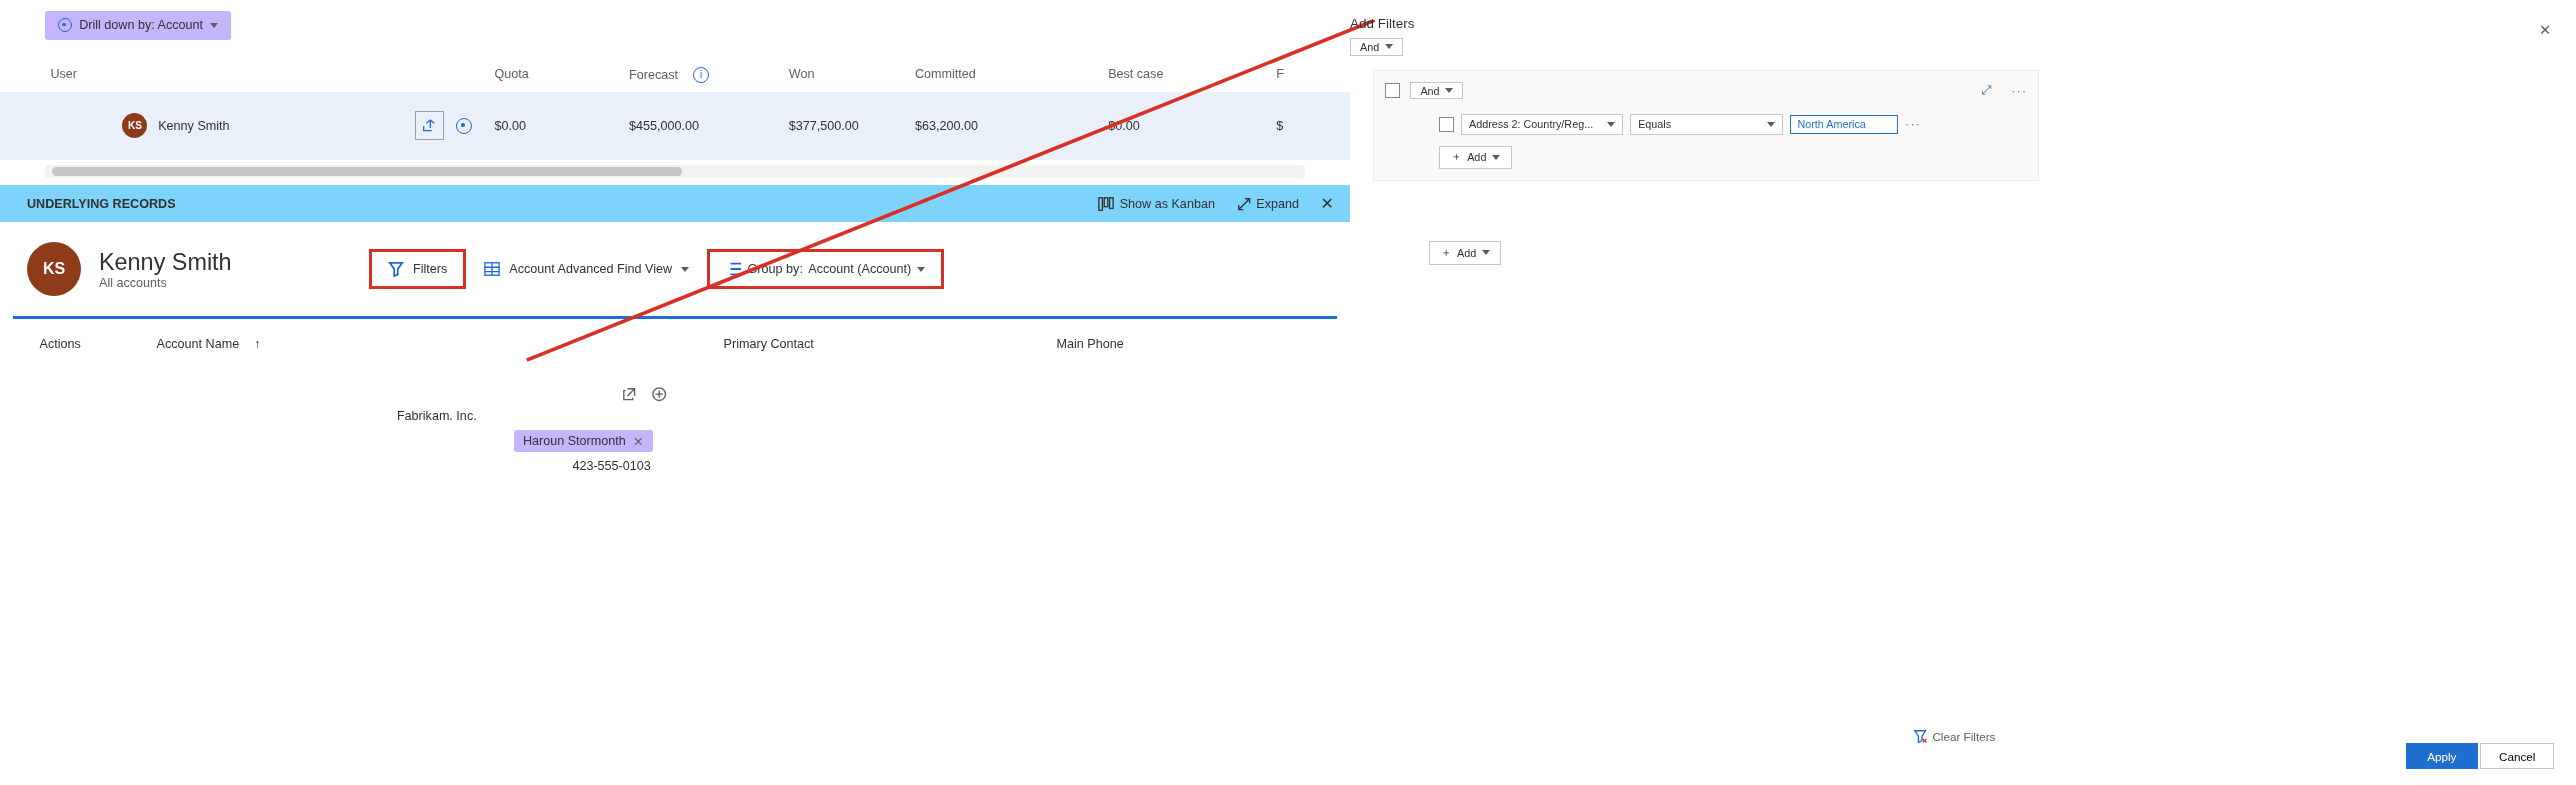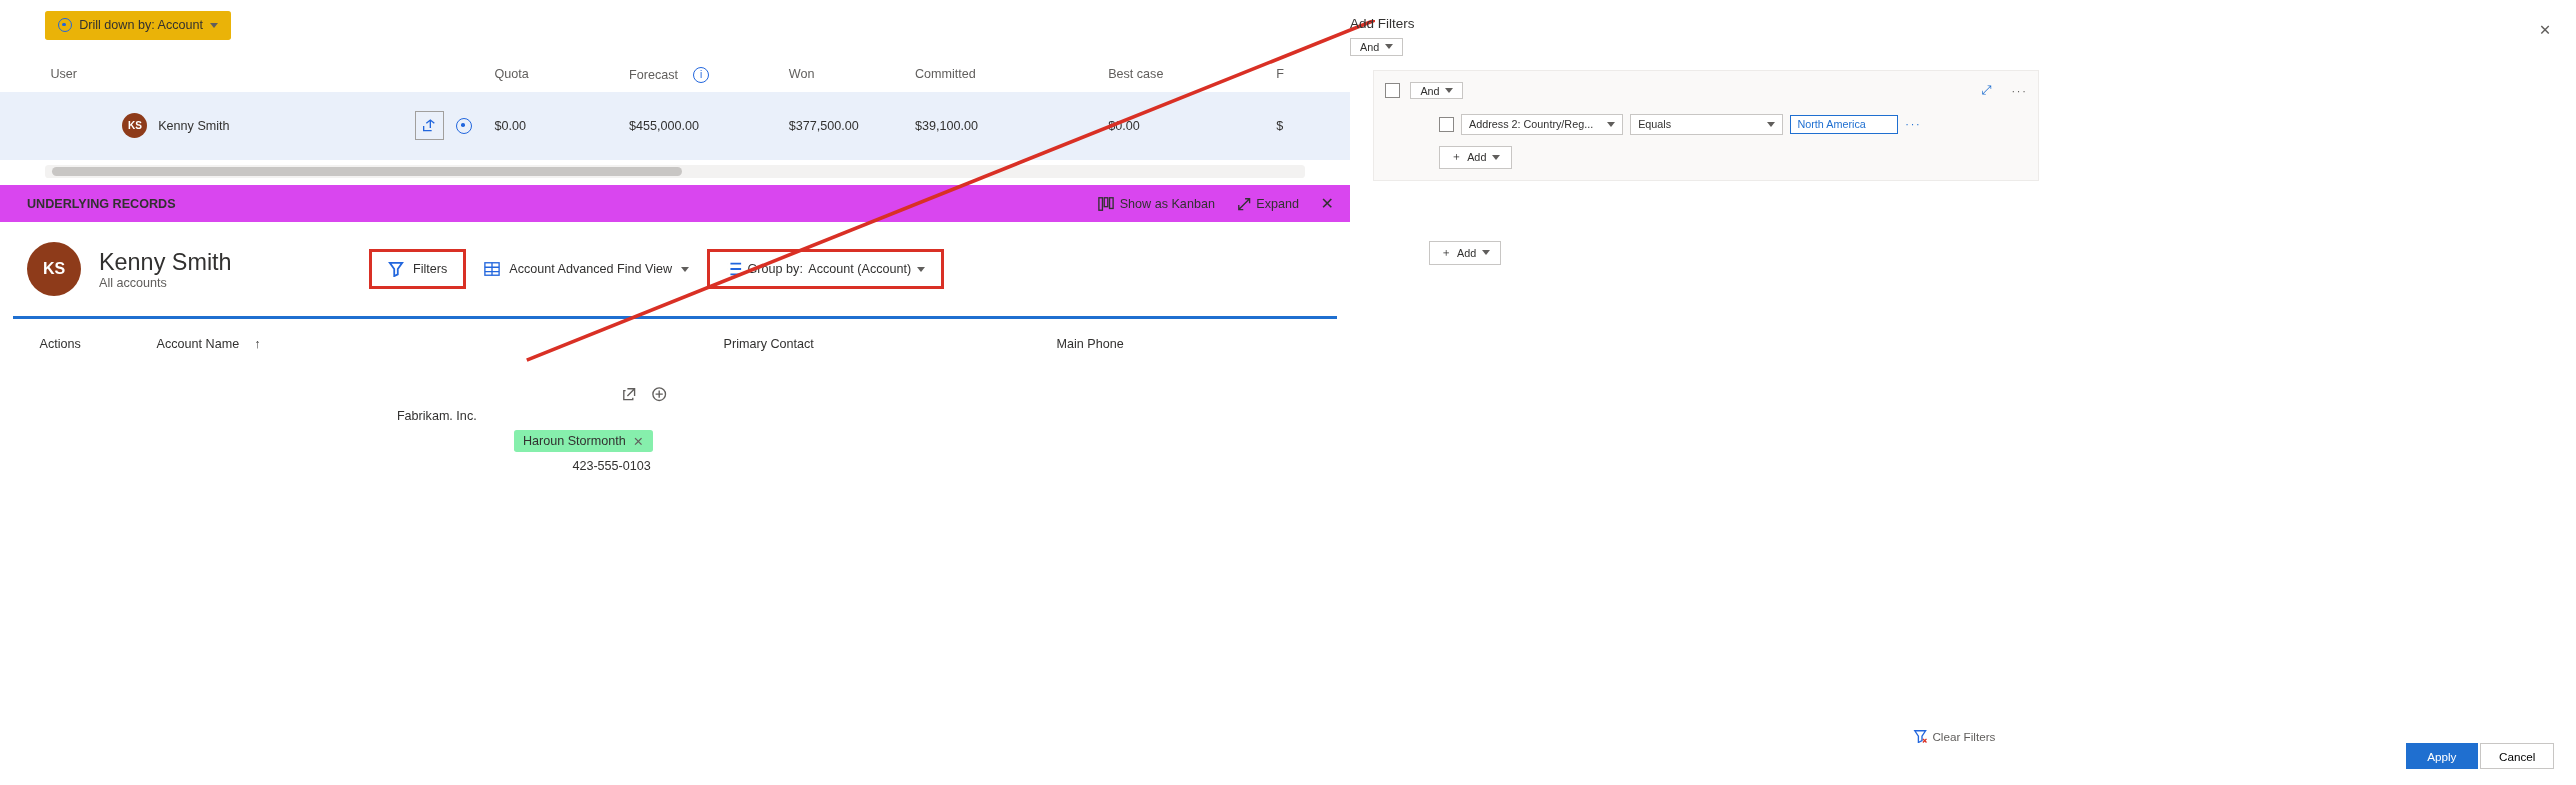--- a/index.html
+++ b/index.html
@@ -3,21 +3,21 @@
 <meta charset="utf-8">
 <style>
   * { box-sizing: border-box; margin: 0; padding: 0; }
   body { font-family: "Segoe UI", Arial, sans-serif; font-size: 12.6px; color: #323130; background: #fff; width: 2576px; height: 785px; position: relative; }
 
   .wrap { display: flex; width: 100%; height: 100%; }
   .left-pane { width: 1350px; height: 100%; padding: 10.8px 0 0 0; position: relative; }
   .right-pane { width: 1226px; height: 100%; position: relative; }
 
   .drilldown-bar { padding: 0 36px 18px 45px; }
-  .drilldown-pill { display: inline-flex; align-items: center; gap: 7.2px; background: #eab308; padding: 7.2px 12.6px; border-radius: 2.7px; cursor: pointer; }
+  .drilldown-pill { display: inline-flex; align-items: center; gap: 7.2px; background: #c4b5fd; padding: 7.2px 12.6px; border-radius: 2.7px; cursor: pointer; }
   .drilldown-pill .bullseye { width:14.4px; height:14.4px; border:1.8px solid #2266dd; border-radius:50%; position:relative; }
   .drilldown-pill .bullseye::after { content:""; width:3.6px; height:3.6px; background:#2266dd; border-radius:50%; position:absolute; top:3.6px; left:3.6px; }
   .chev-down { width:0; height:0; border-left:4.5px solid transparent; border-right:4.5px solid transparent; border-top:5.4px solid #605e5c; display:inline-block; }
 
   .grid-head { display:flex; padding: 3.6px 45px; font-weight:400; color:#605e5c; }
   .grid-head .col, .grid-row .col { padding: 5.4px 5.4px; }
   .col-user { width: 477px; }
   .col-quota { width:144px; }
   .col-forecast { width:171px; display:flex; align-items:center; gap:15px; }
   .col-won { width:135px; }
@@ -30,21 +30,21 @@
   .grid-row { display:flex; padding: 14.4px 45px; background:#eaf0fa; align-items:center; }
   .avatar { width:25px; height:25px; border-radius:50%; background:#8e3b1a; color:#fff; font-size:10px; font-weight:600; display:inline-flex; align-items:center; justify-content:center; margin-right:10.8px; }
   .row-usercell { display:flex; align-items:center; }
   .iconbox { width:29px; height:29px; border:0.9px solid #a19f9d; display:inline-flex; align-items:center; justify-content:center; margin-right:5.4px; color:#2266dd; }
   .targeting { width:16px; height:16px; border:1.8px solid #2266dd; border-radius:50%; position:relative; }
   .targeting::after { content:""; width:3.6px; height:3.6px; background:#2266dd; border-radius:50%; position:absolute; top:4.5px; left:4.5px; }
 
   .scrollbar-track { position: relative; margin: 5.4px 45px 0 45px; height:12.6px; background:#f3f2f1; border-radius:3.6px; }
   .scrollbar-thumb { position:absolute; left:7.2px; top:1.8px; height:9px; width:630px; background:#c8c6c4; border-radius:4.5px; }
 
-  .underlying-bar { display:flex; align-items:center; padding: 9px 16px 9px 27px; background:#d946ef; margin-top:7.2px; font-weight:600; }
+  .underlying-bar { display:flex; align-items:center; padding: 9px 16px 9px 27px; background:#7dd3fc; margin-top:7.2px; font-weight:600; }
   .underlying-bar .tools { margin-left:auto; display:flex; align-items:center; gap:21.6px; font-weight:400; }
   .tools .tool { display:flex; align-items:center; gap:5.4px; cursor:pointer; }
   .close-x { font-size:16px; color:#323130; cursor:pointer; }
 
   .record-header { display:flex; align-items:center; padding: 20px 27px; gap:18px; }
   .avatar-lg { width:54px; height:54px; border-radius:50%; background:#8e3b1a; color:#fff; font-size:16px; font-weight:600; display:flex; align-items:center; justify-content:center; }
   .record-header h2 { font-size:23.4px; font-weight:400; }
   .record-header .sub { color:#605e5c; font-size:12.6px; }
 
   .red-box { border:3.6px solid #d93025; padding:9px 16px; display:inline-flex; align-items:center; gap:9px; }
@@ -57,21 +57,21 @@
   .acct-head .hcol { padding:3.6px 5.4px; }
   .hcol-actions { width:117px; }
   .hcol-name { width:567px; display:flex; align-items:center; gap:15px; }
   .hcol-contact { width:333px; }
   .hcol-phone { width:216px; }
   .arrow-up { font-size:12.6px; }
 
   .acct-row { display:flex; padding:14.4px 21.6px; align-items:center;flex-direction:column; }
   .acct-row .rcol { padding:3.6px 5.4px; }
   .action-icons { display:flex; gap:16px; color:#605e5c; width:117px; padding:3.6px 5.4px; }
-  .chip { background:#86efac; padding:3.6px 9px; border-radius:2.7px; display:inline-flex; align-items:center; gap:7.2px; }
+  .chip { background:#c4b5fd; padding:3.6px 9px; border-radius:2.7px; display:inline-flex; align-items:center; gap:7.2px; }
   .chip .xbtn { color:#605e5c; cursor:pointer; }
 
   
   .red-line { position:absolute; left:525px; top:20px; width:850px; height:342px; pointer-events:none; }
 
   
   .addfilters-title { position:absolute; left:0; top:16px; font-size:13.5px; }
   .and-chip-sm { position:absolute; left:0; top:38px; border:0.9px solid #c8c6c4; padding:1.8px 9px; font-size:10.8px; display:flex; align-items:center; gap:5.4px; background:#fff; }
   .close-right { position:absolute; top:21.6px; right:25px; font-size:14.4px; color:#605e5c; cursor:pointer; }
 
@@ -141,21 +141,21 @@
               <path d="M4 12v7h12M8 8l6-5 6 5M14 3v12"></path>
             </svg>
         </span>
         <span class="iconbox" style="border:none">
           <span class="targeting"></span>
         </span>
       </div>
       <div class="col col-quota">$0.00</div>
       <div class="col col-forecast">$455,000.00</div>
       <div class="col col-won">$377,500.00</div>
-      <div class="col col-committed">$39,100.00</div>
+      <div class="col col-committed">$63,200.00</div>
       <div class="col col-bestcase">$0.00</div>
       <div class="col col-extra">$</div>
     </div>
 
     <div class="scrollbar-track">
       <div class="scrollbar-thumb"></div>
     </div>
 
     <div class="underlying-bar">
       <span>UNDERLYING RECORDS</span>

